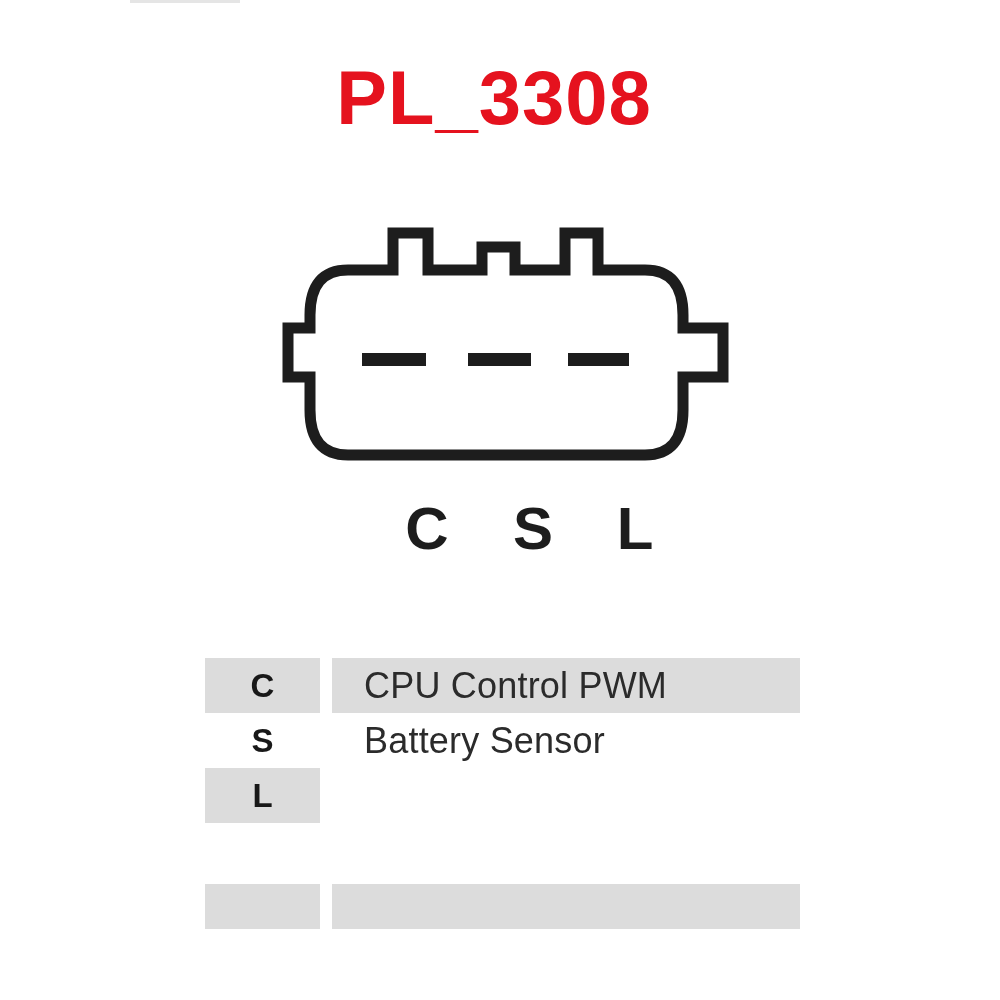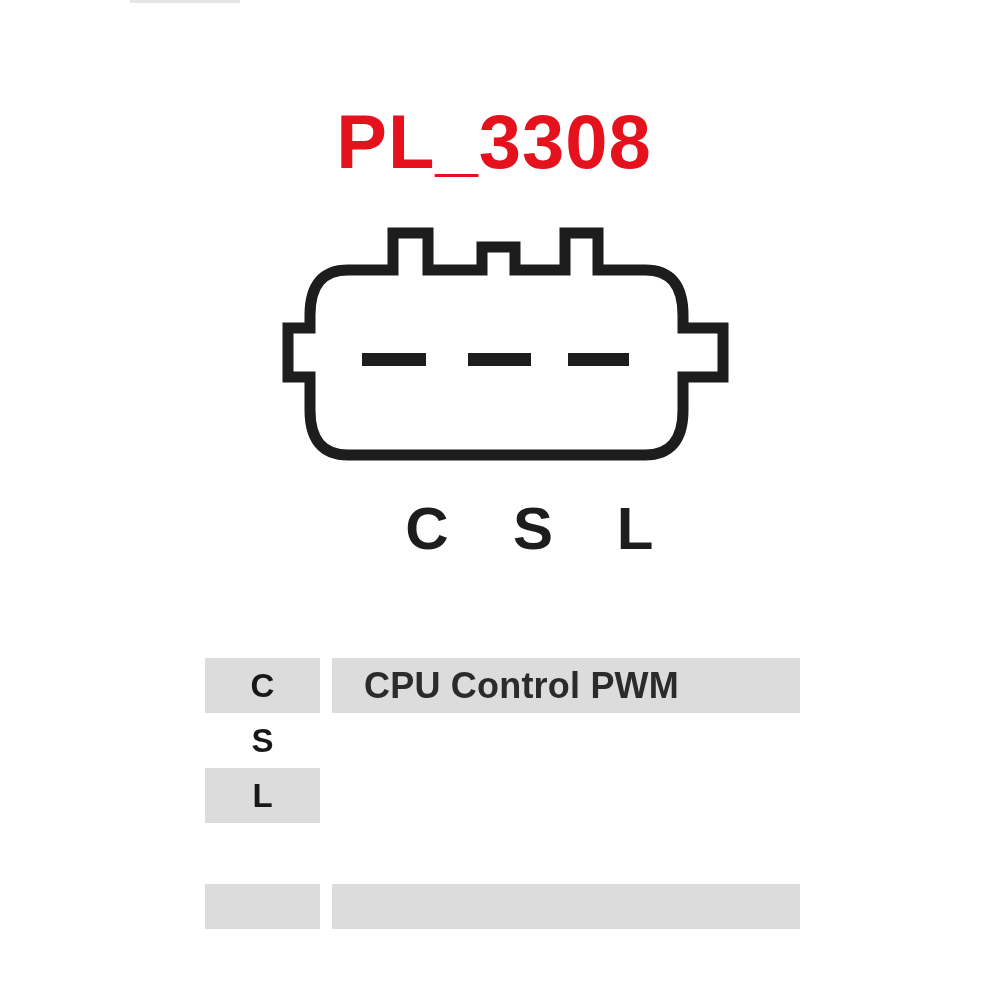--- a/index.html
+++ b/index.html
@@ -23,21 +23,20 @@
     top: 60px;
     width: 988px;
     text-align: center;
     font-family: "Liberation Sans", sans-serif;
     font-size: 76px;
     font-weight: bold;
     letter-spacing: 1px;
     color: #e5121e;
     line-height: 1;
     white-space: pre;
-    margin-top: 44px;
   }
 
   
   #connector-diagram {
     position: absolute;
     left: 270px;
     top: 225px;
     width: 470px;
     height: 245px;
   }
@@ -98,21 +97,21 @@
     flex: 0 0 12px;
     background: #ffffff;
   }
   .legend-desc {
     flex: 1 1 auto;
     display: flex;
     align-items: center;
     padding-left: 32px;
     font-family: "Liberation Sans", sans-serif;
     font-size: 36px;
-    font-weight: 700;
+    font-weight: 400;
     color: #2b2b2b;
     letter-spacing: 0.2px;
     white-space: nowrap;
   }
   .legend-row.shaded .legend-key,
   .legend-row.shaded .legend-desc {
     background: #dcdcdc;
   }
   .legend-row.plain .legend-key,
   .legend-row.plain .legend-desc {
@@ -206,20 +205,21 @@
 
   <div class="legend-row shaded">
     <div class="legend-key">C</div>
     <div class="legend-gap"></div>
     <div class="legend-desc">CPU Control PWM</div>
   </div>
 
   <div class="legend-row plain">
     <div class="legend-key">S</div>
     <div class="legend-gap"></div>
+    <div class="legend-desc">Battery Sensor</div>
   </div>
 
   <div class="legend-row shaded">
     <div class="legend-key">L</div>
     <div class="legend-gap"></div>
   </div>
 
 </div>
 
 <div id="legend-footer-row">

